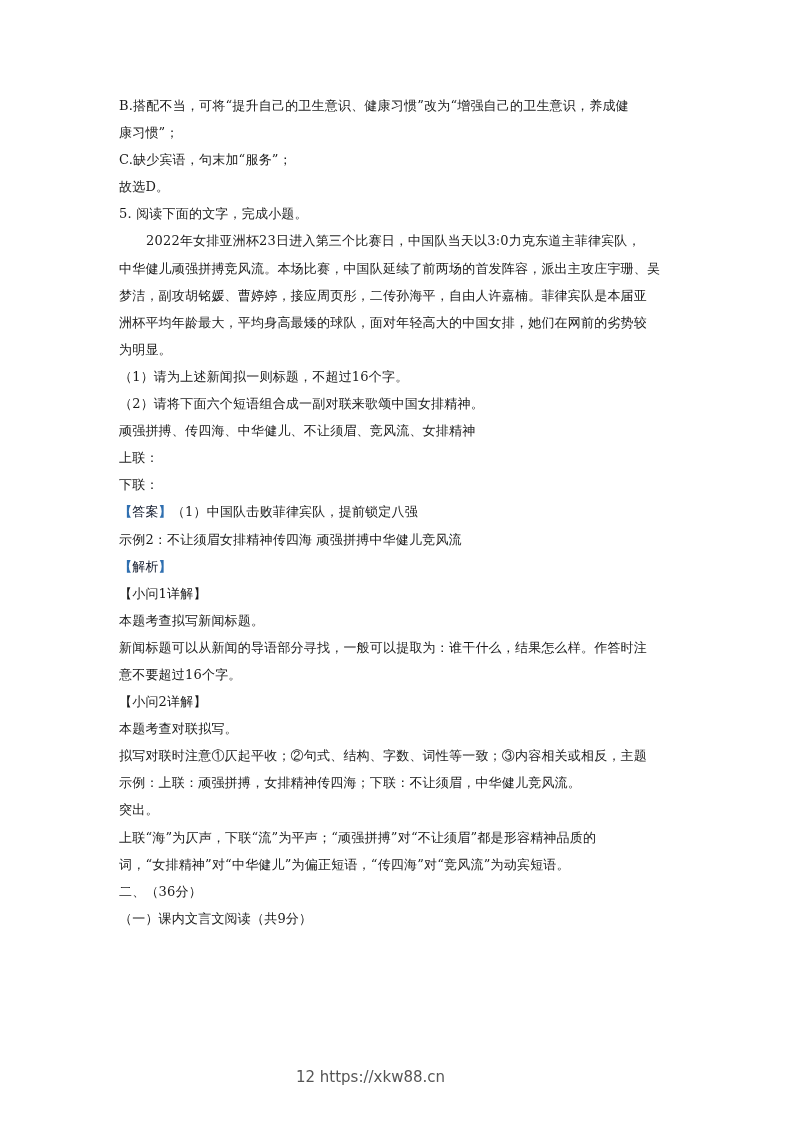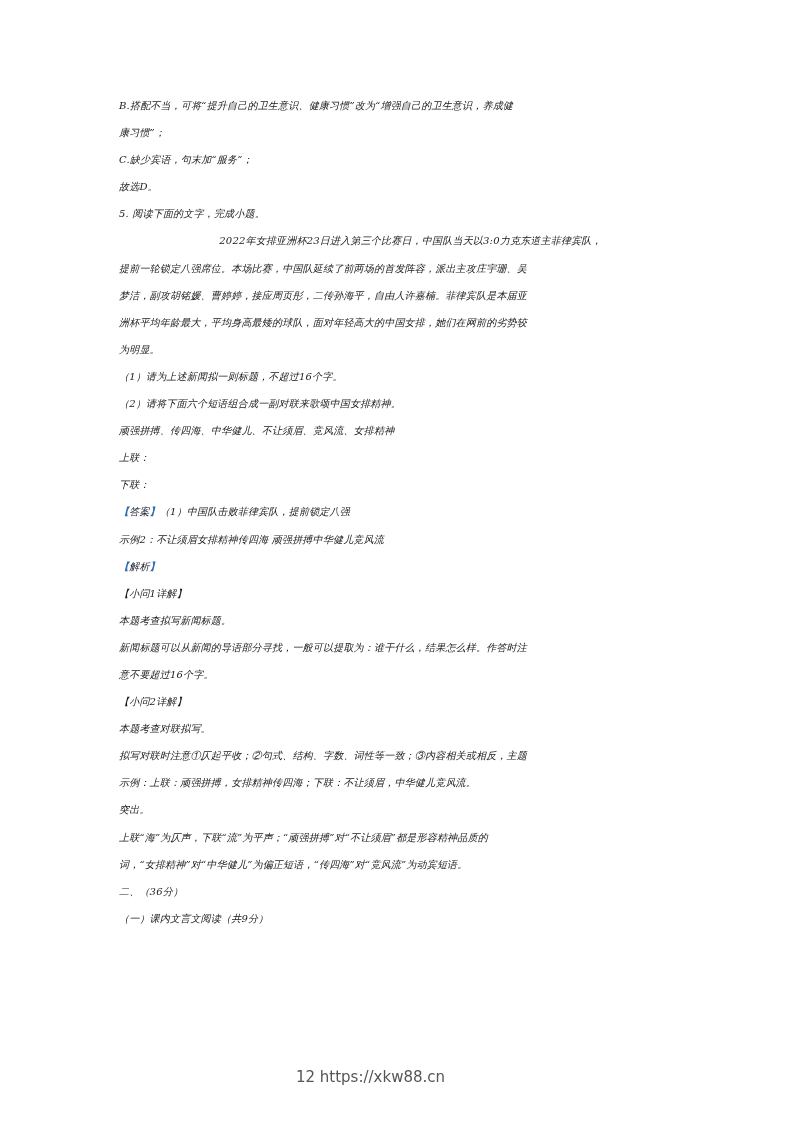--- a/index.html
+++ b/index.html
@@ -15,30 +15,28 @@
       font-family: "DejaVu Serif", "Liberation Serif", serif;
       color: #1a1a1a;
     }
     .page {
       position: absolute;
       left: 119px;
       top: 92px;
       width: 556px;
     }
     .line {
-      font-size: 10px;
+      font-size: 13px;
       line-height: 27.1px;
       height: 27.1px;
       white-space: nowrap;
       letter-spacing: 0.2px;
-      font-style: italic;
     }
     .indent {
       padding-left: 27px;
-      text-align: center;
     }
     .tag-bracket {
       color: #2f6fb0;
       font-weight: bold;
     }
     .tag-text {
       color: #0f172a;
     }
     .footer {
       position: absolute;
@@ -54,21 +52,21 @@
 </head>
 <body>
 
 <div class="page">
   <div class="line">B.搭配不当，可将“提升自己的卫生意识、健康习惯”改为“增强自己的卫生意识，养成健</div>
   <div class="line">康习惯”；</div>
   <div class="line">C.缺少宾语，句末加“服务”；</div>
   <div class="line">故选D。</div>
   <div class="line">5.  阅读下面的文字，完成小题。</div>
   <div class="line indent">2022年女排亚洲杯23日进入第三个比赛日，中国队当天以3:0力克东道主菲律宾队，</div>
-  <div class="line">提前一轮锁定八强席位。本场比赛，中国队延续了前两场的首发阵容，派出主攻庄宇珊、吴</div>
+  <div class="line">中华健儿顽强拼搏竞风流。本场比赛，中国队延续了前两场的首发阵容，派出主攻庄宇珊、吴</div>
   <div class="line">梦洁，副攻胡铭媛、曹婷婷，接应周页彤，二传孙海平，自由人许嘉楠。菲律宾队是本届亚</div>
   <div class="line">洲杯平均年龄最大，平均身高最矮的球队，面对年轻高大的中国女排，她们在网前的劣势较</div>
   <div class="line">为明显。</div>
   <div class="line">（1）请为上述新闻拟一则标题，不超过16个字。</div>
   <div class="line">（2）请将下面六个短语组合成一副对联来歌颂中国女排精神。</div>
   <div class="line">顽强拼搏、传四海、中华健儿、不让须眉、竞风流、女排精神</div>
   <div class="line">上联：</div>
   <div class="line">下联：</div>
 
   <div class="line">

